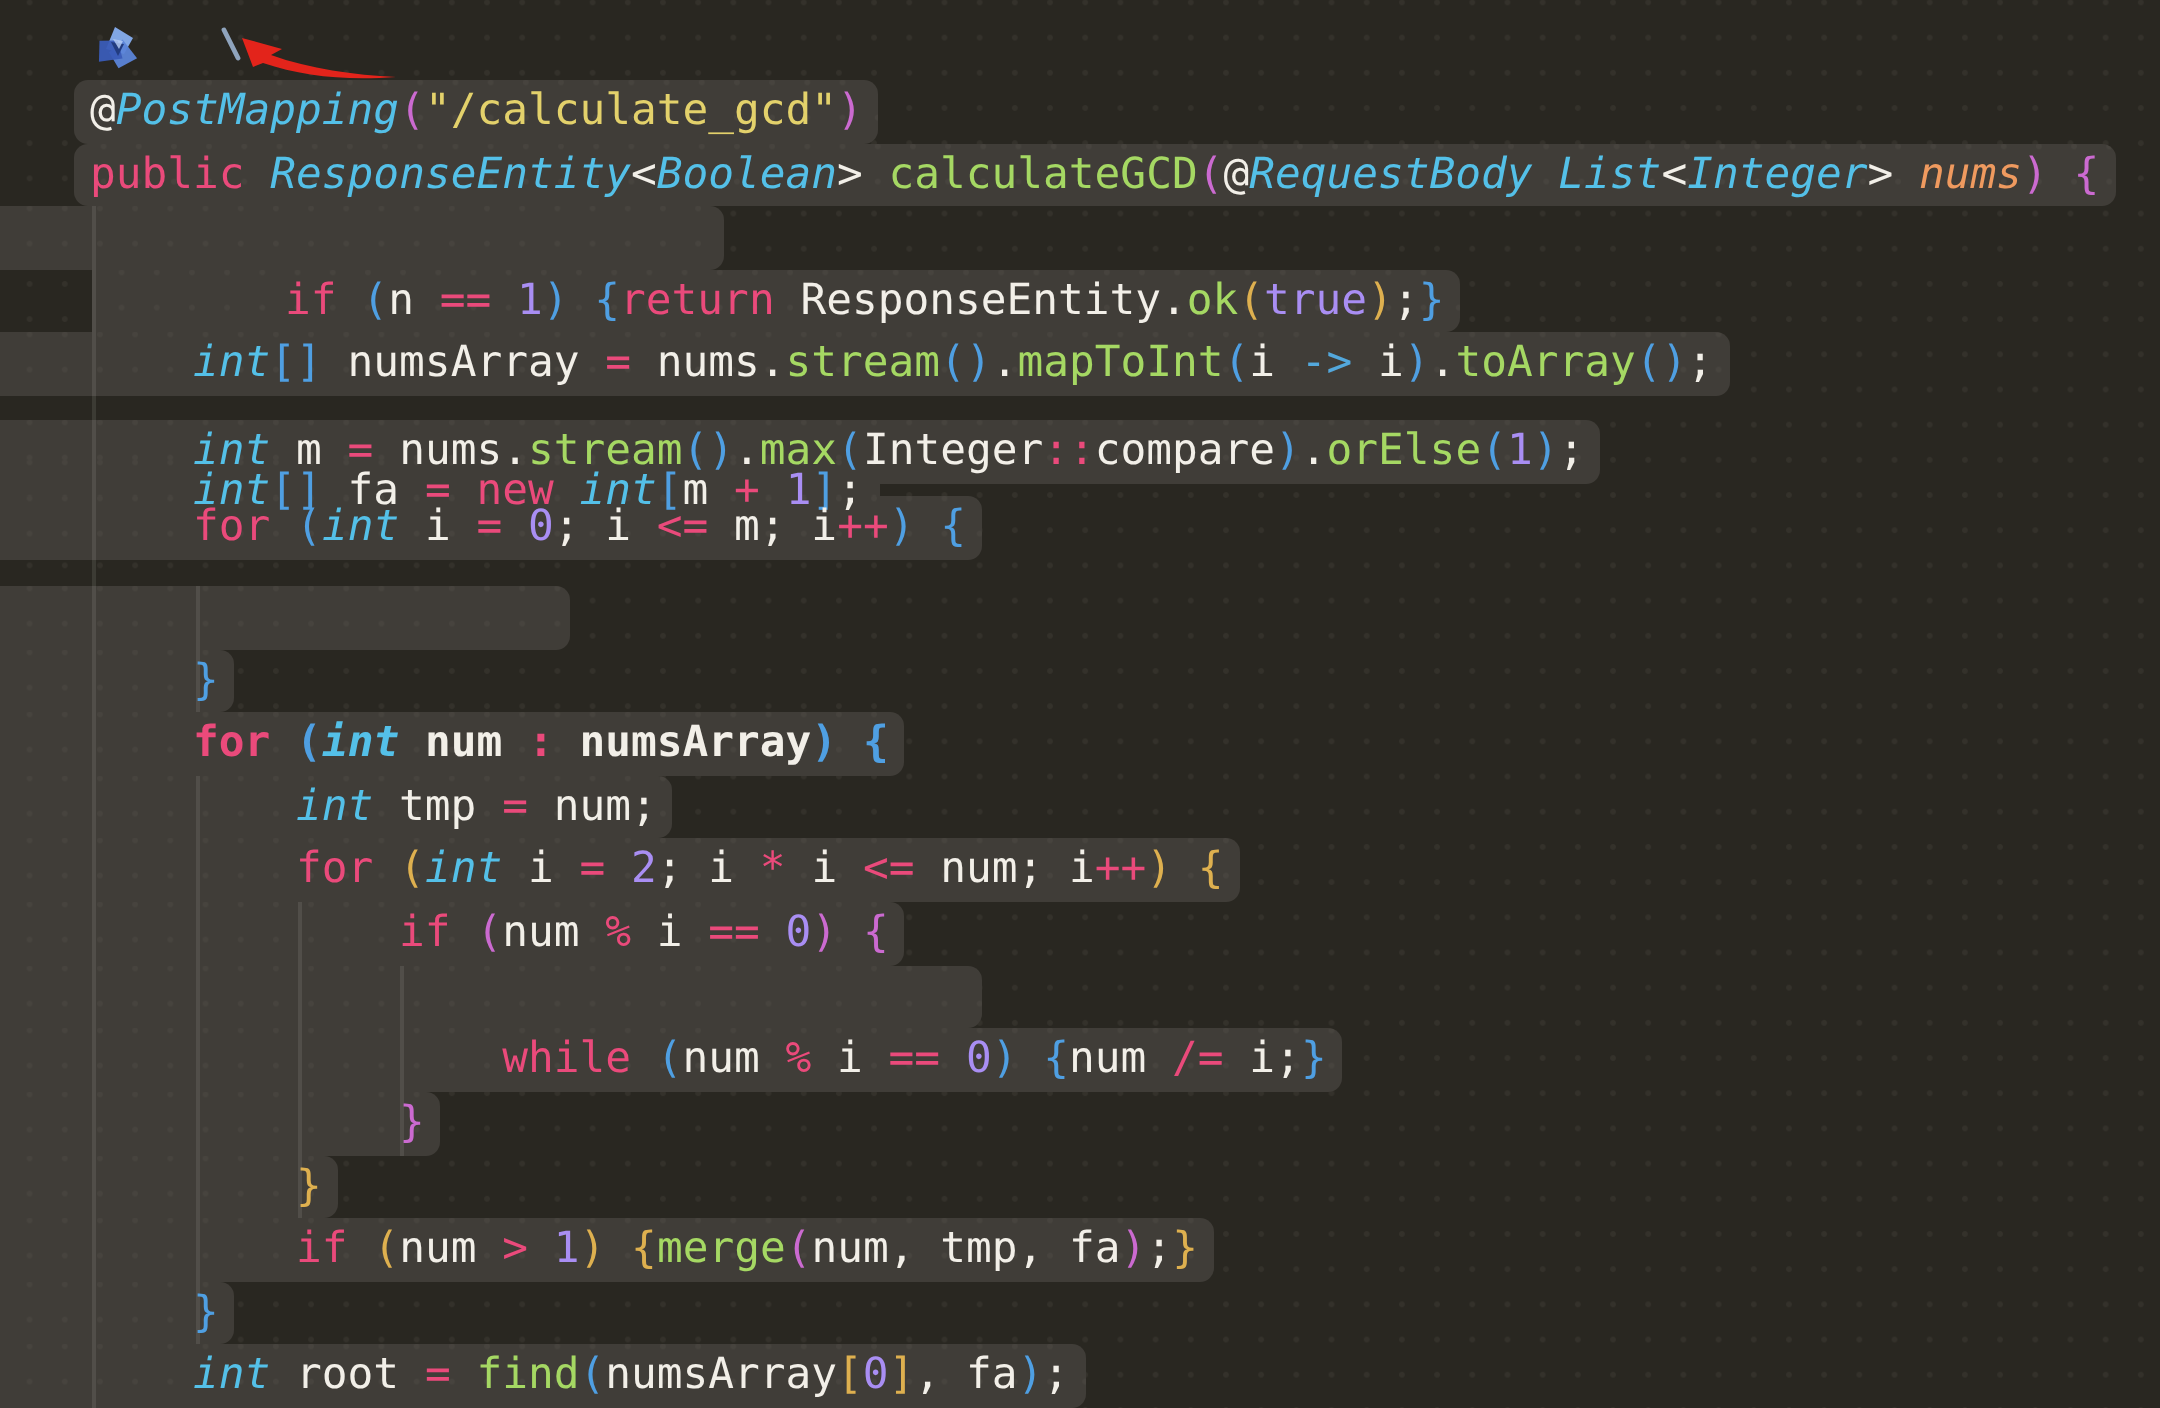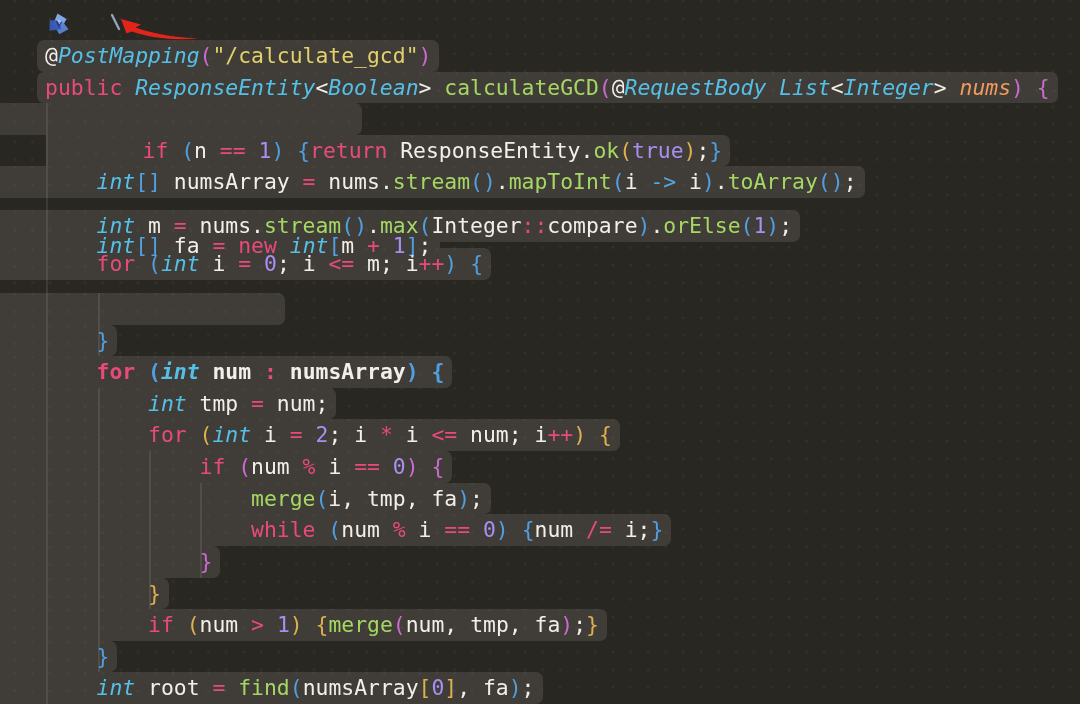--- a/index.html
+++ b/index.html
@@ -113,21 +113,20 @@
       <div class="row" style="top: 419.44px;">
         <div class="strip" style="left: 0px; background-color: rgb(64, 61, 56); width: 619.812px;"></div>
         <div class="code"><span class="tk-w">        </span><span class="tk-k">for</span><span class="tk-w"> </span><span class="tk-b3">(</span><span class="tk-t">int</span><span class="tk-w"> i </span><span class="tk-o">=</span><span class="tk-w"> </span><span class="tk-n">2</span><span class="tk-w">; i </span><span class="tk-o">*</span><span class="tk-w"> i </span><span class="tk-o">&lt;=</span><span class="tk-w"> num; i</span><span class="tk-o">++</span><span class="tk-b3">)</span><span class="tk-w"> </span><span class="tk-b3">{</span></div>
       </div>
       <div class="row" style="top: 451.06px;">
         <div class="strip" style="left: 0px; background-color: rgb(64, 61, 56); width: 452.359px;"></div>
         <div class="code"><span class="tk-w">            </span><span class="tk-k">if</span><span class="tk-w"> </span><span class="tk-b1">(</span><span class="tk-w">num </span><span class="tk-o">%</span><span class="tk-w"> i </span><span class="tk-o">==</span><span class="tk-w"> </span><span class="tk-n">0</span><span class="tk-b1">)</span><span class="tk-w"> </span><span class="tk-b1">{</span></div>
       </div>
       <div class="row" style="top: 482.68px;">
         <div class="strip" style="left: 0px; background-color: rgb(64, 61, 56); width: 490.938px;"></div>
-        <div class="code"><span class="tk-w">                </span><span class="tk-m">merge</span><span class="tk-b2">(</span><span class="tk-w">i, tmp, fa</span><span class="tk-b2">)</span><span class="tk-w">;</span></div>
       </div>
       <div class="row" style="top: 514.3px;">
         <div class="strip" style="left: 0px; background-color: rgb(64, 61, 56); width: 671.328px;"></div>
         <div class="code"><span class="tk-w">                </span><span class="tk-k">while</span><span class="tk-w"> </span><span class="tk-b2">(</span><span class="tk-w">num </span><span class="tk-o">%</span><span class="tk-w"> i </span><span class="tk-o">==</span><span class="tk-w"> </span><span class="tk-n">0</span><span class="tk-b2">)</span><span class="tk-w"> </span><span class="tk-b2">{</span><span class="tk-w">num </span><span class="tk-o">/=</span><span class="tk-w"> i;</span><span class="tk-b2">}</span></div>
       </div>
       <div class="row" style="top: 545.92px;">
         <div class="strip" style="left: 0px; background-color: rgb(64, 61, 56); width: 220.438px;"></div>
         <div class="code"><span class="tk-w">            </span><span class="tk-b1">}</span></div>
       </div>
       <div class="row" style="top: 577.54px;">

